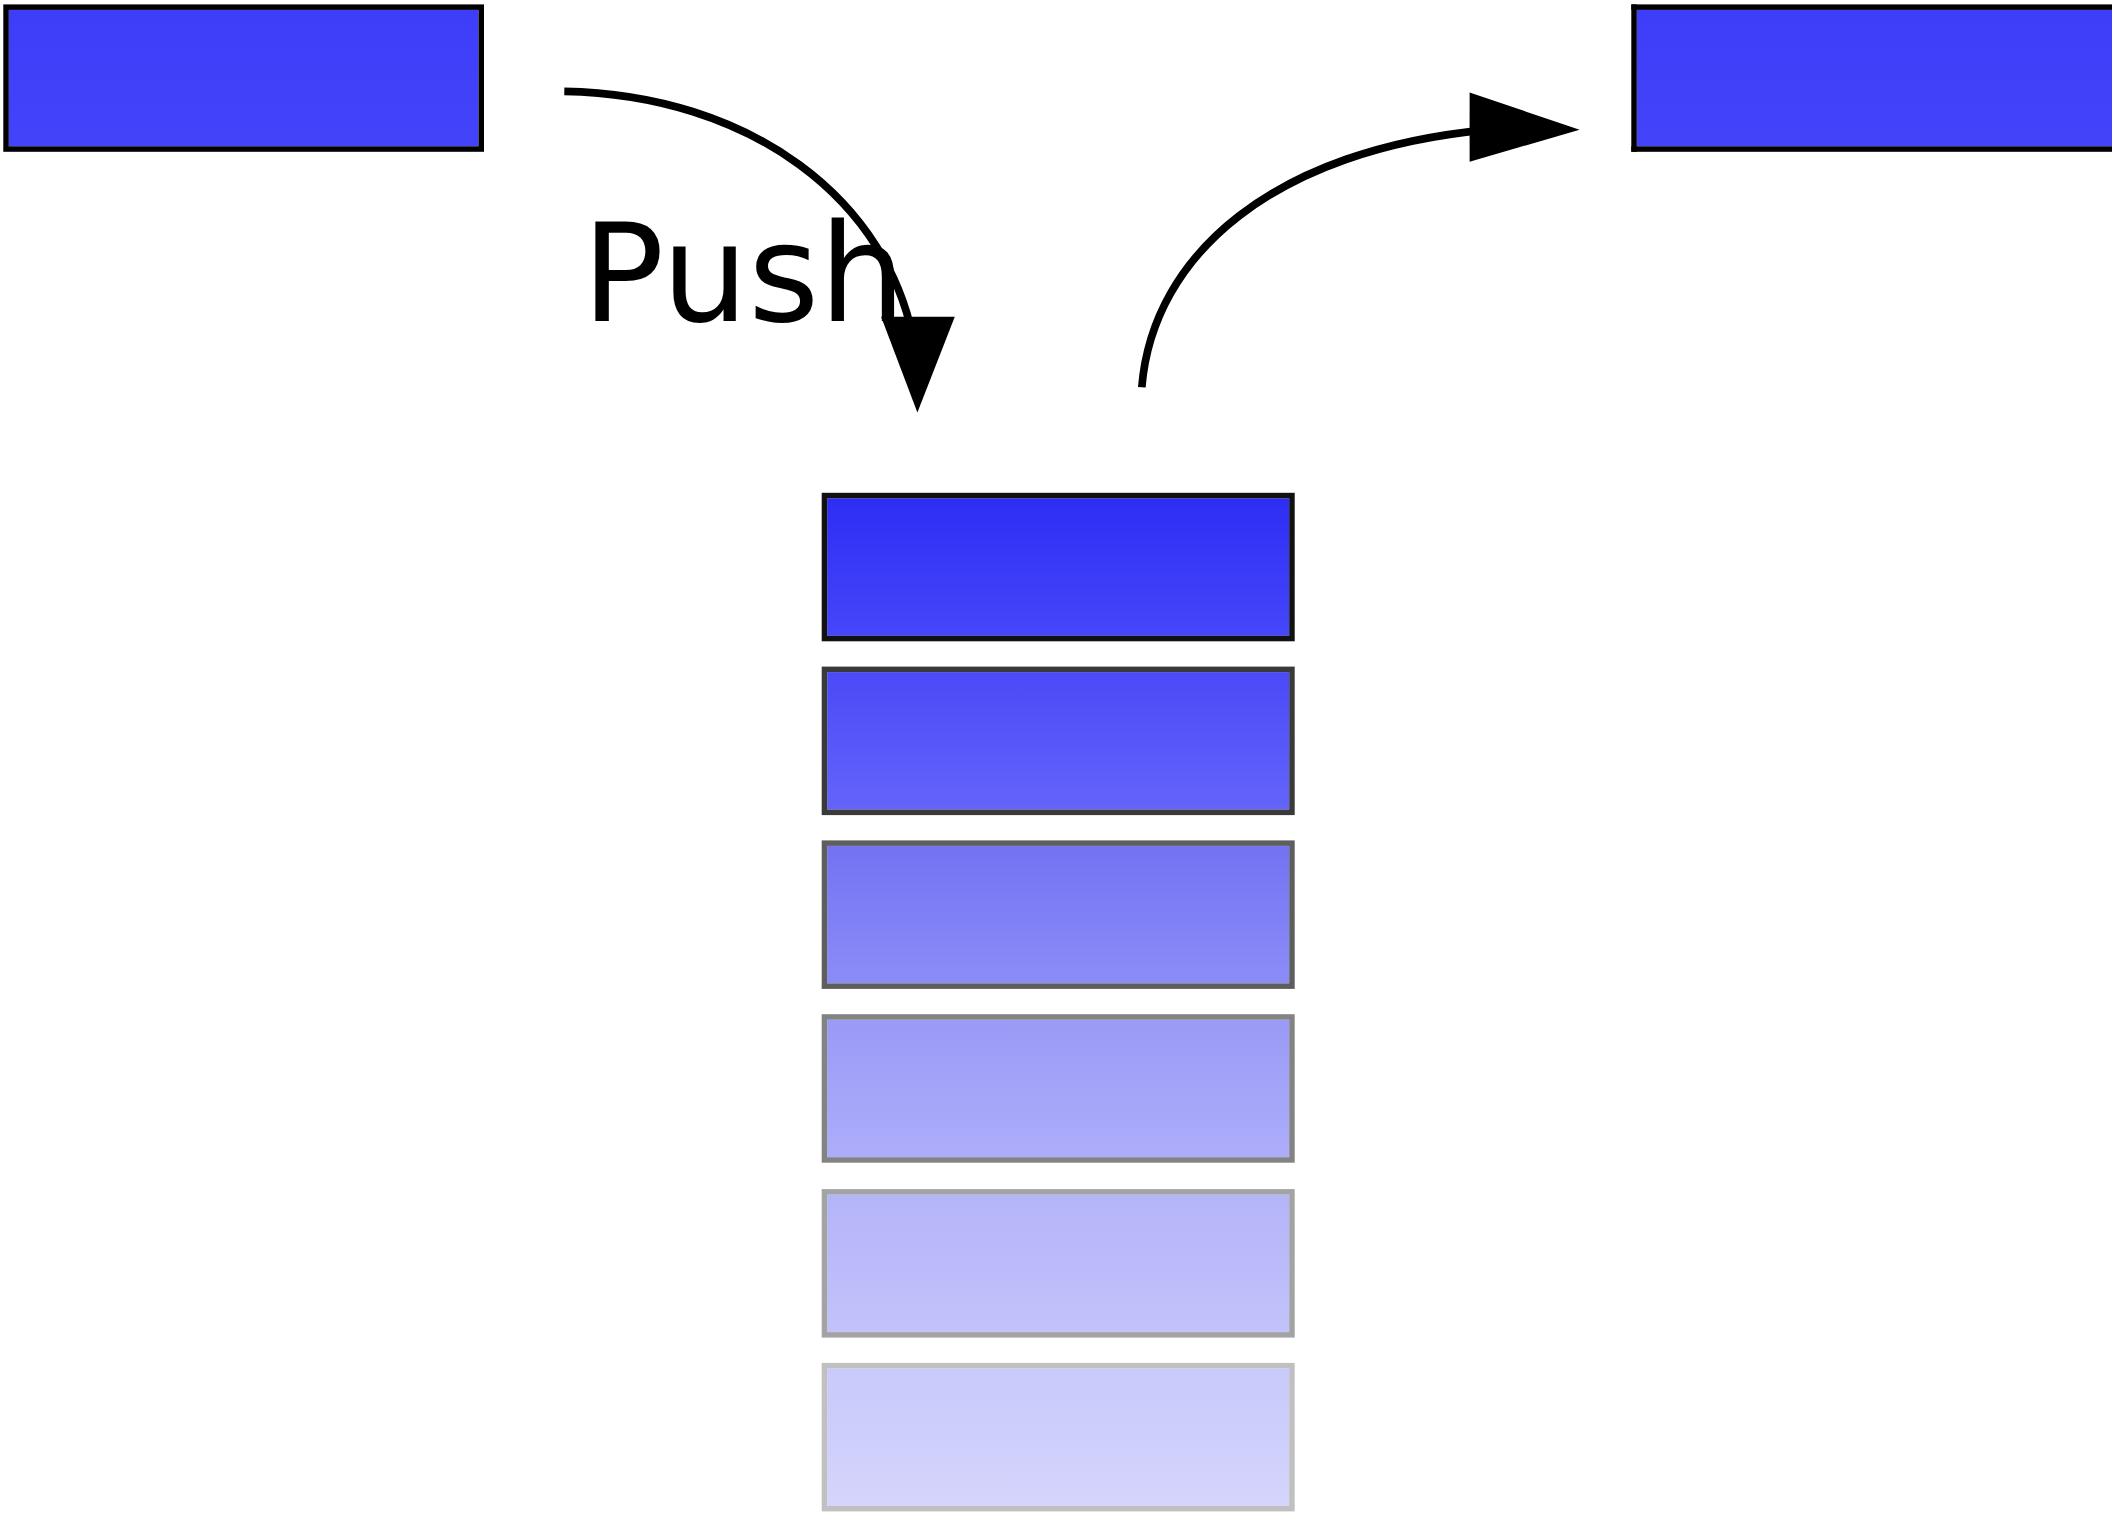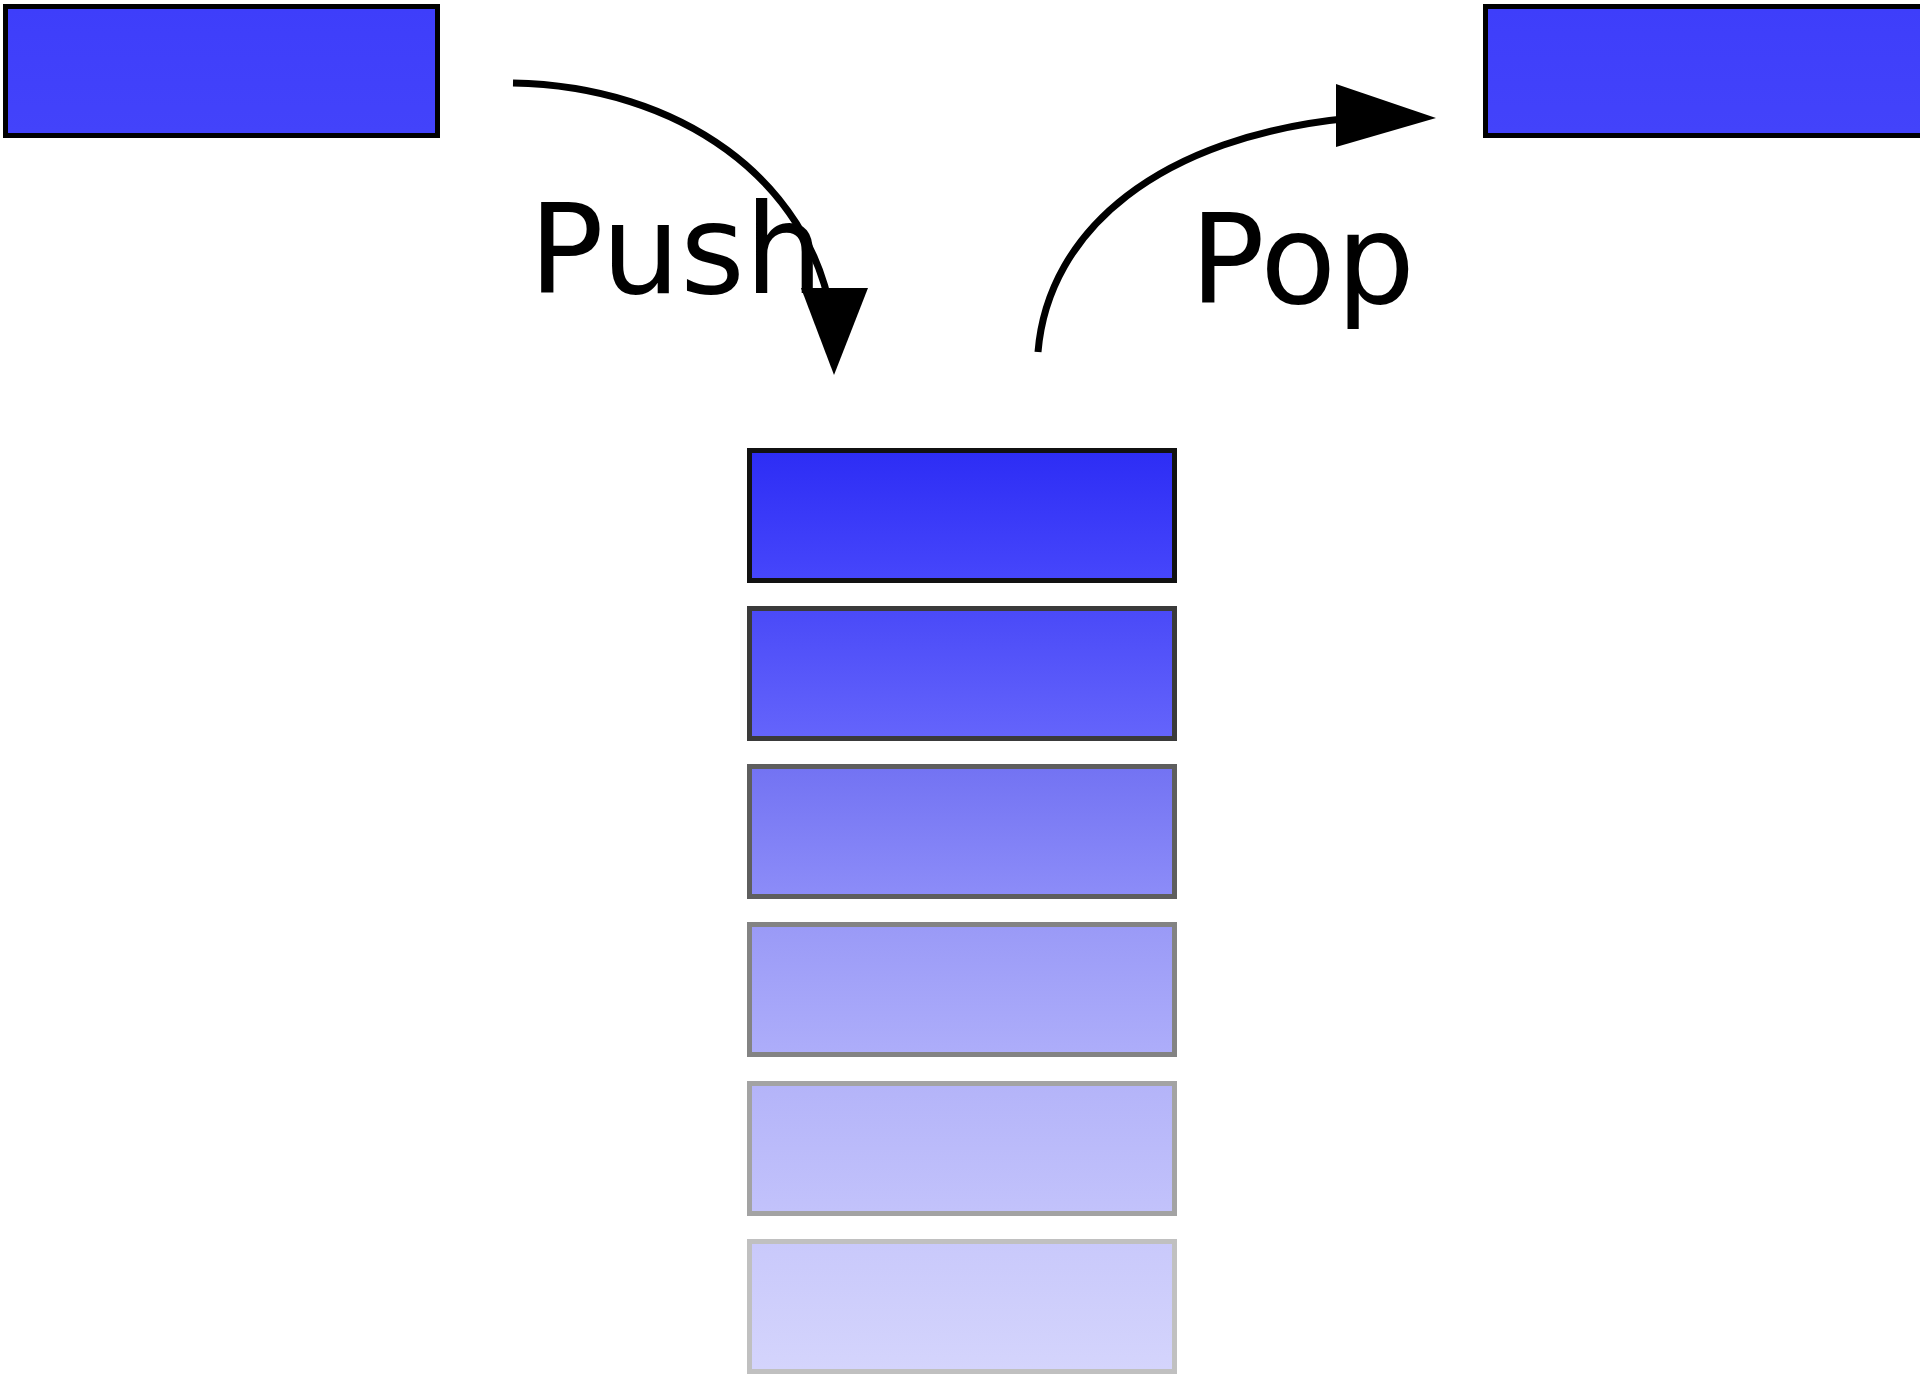--- a/index.html
+++ b/index.html
@@ -80,15 +80,14 @@
 
     <path d="M 513 83 C 680 86, 810 180, 832 318" fill="none" stroke="#000000" stroke-width="7" stroke-linecap="butt"></path>
     <polygon points="801,288 868,288 834,375" fill="#000000"></polygon>
 
     <path d="M 1038 352 C 1048 230, 1160 136, 1352 118" fill="none" stroke="#000000" stroke-width="7" stroke-linecap="butt"></path>
     <polygon points="1336,84 1336,147 1436,118" fill="#000000"></polygon>
   </svg>
 
   <div class="label" style="left:500px; top:188px;margin-left:29px;">Push</div>
 
-  <div class="label" style="left:1190px; top:198px;">Pop</div>
 
 </div>
 
 </body></html>

